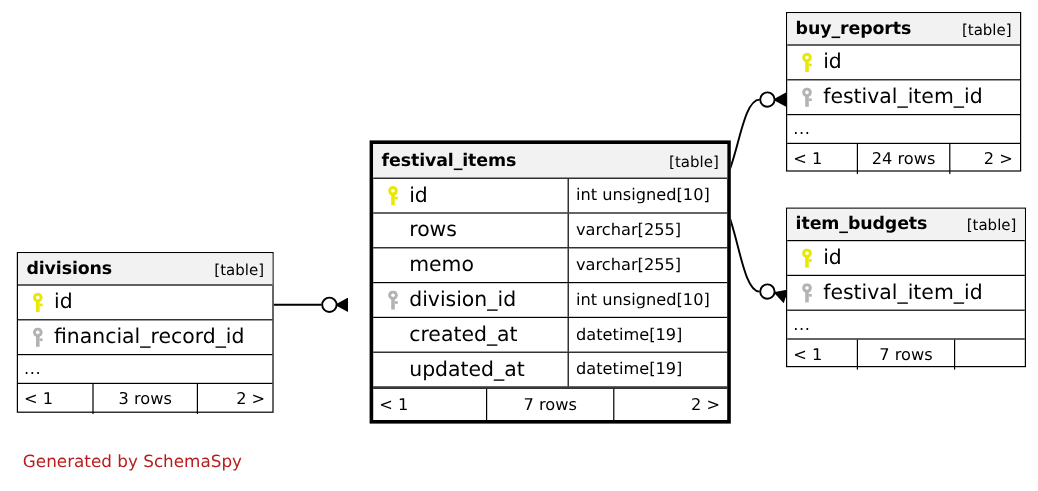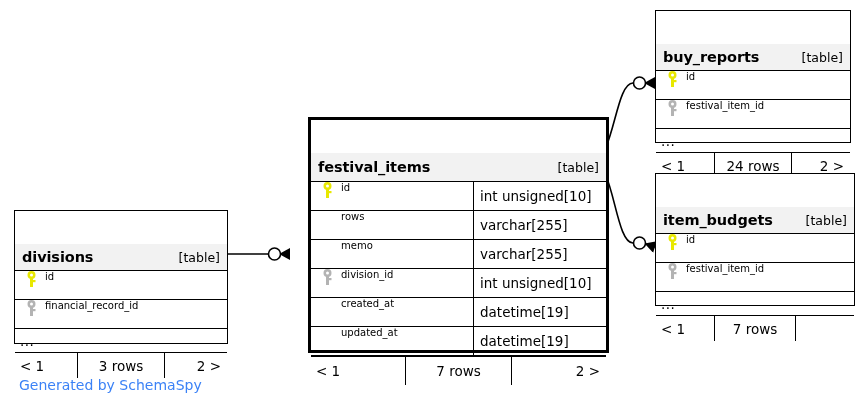--- a/index.html
+++ b/index.html
@@ -42,21 +42,20 @@
   }
   .tbl-header {
     background: #f2f2f2;
     border-bottom: 1px solid #000000;
     display: flex;
     align-items: center;
     justify-content: space-between;
     padding: 0 7px;
     box-sizing: border-box;
     height: 27px;
-    margin-top: 33px;
   }
   .tbl-name {
     font-weight: bold;
     font-size: 14.5px;
     letter-spacing: -0.1px;
     white-space: nowrap;
   }
   .tbl-kind {
     font-size: 12.5px;
     white-space: nowrap;
@@ -66,24 +65,24 @@
     display: flex;
     align-items: stretch;
     border-bottom: 1px solid #000000;
     box-sizing: border-box;
     height: 29px;
   }
   .row:last-child { border-bottom: none; }
   .col-name {
     flex: 1 1 auto;
     display: flex;
-    align-items: flex-start;
+    align-items: center;
     padding-left: 6px;
     box-sizing: border-box;
-    font-size: 10px;
+    font-size: 17px;
     white-space: nowrap;
     overflow: hidden;
   }
   .col-type {
     flex: 0 0 auto;
     display: flex;
     align-items: center;
     padding: 0 6px;
     box-sizing: border-box;
     border-left: 1px solid #000000;
@@ -144,21 +143,21 @@
 
   #tbl-item_budgets { left: 655px; top: 173px; width: 200px; height: 133px; }
   #tbl-item_budgets .foot-prev { flex: 0 0 58px; }
   #tbl-item_budgets .foot-next { flex: 0 0 58px; }
 
   .caption {
     position: absolute;
     left: 19px;
     top: 377px;
     font-size: 14px;
-    color: #3b82f6;
+    color: #b91c1c;
     white-space: nowrap;
   }
 </style>
 </head>
 <body>
 
 <div id="canvas">
 
   <svg id="edges" viewBox="0 0 865 409" width="865" height="409">
     <defs>

